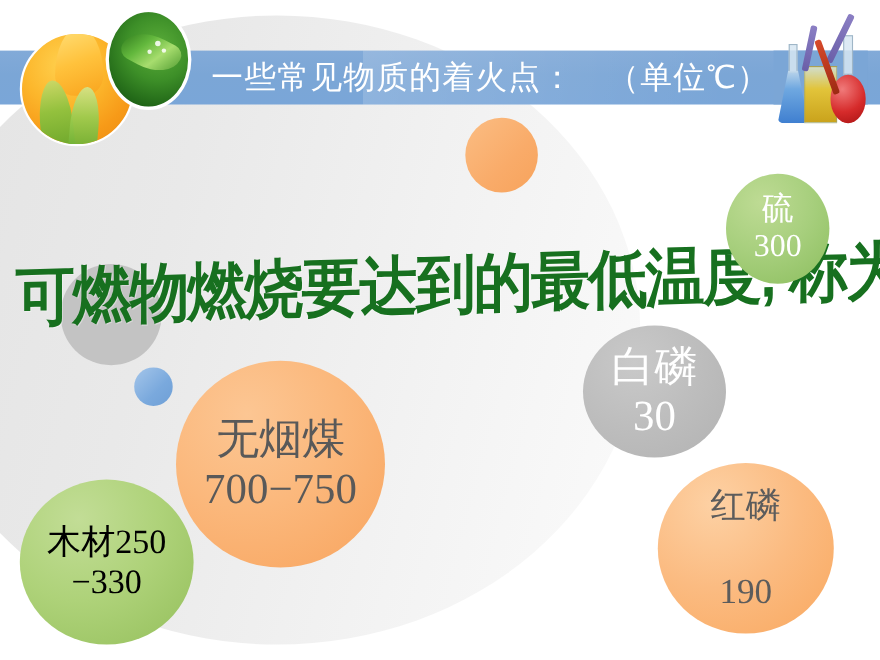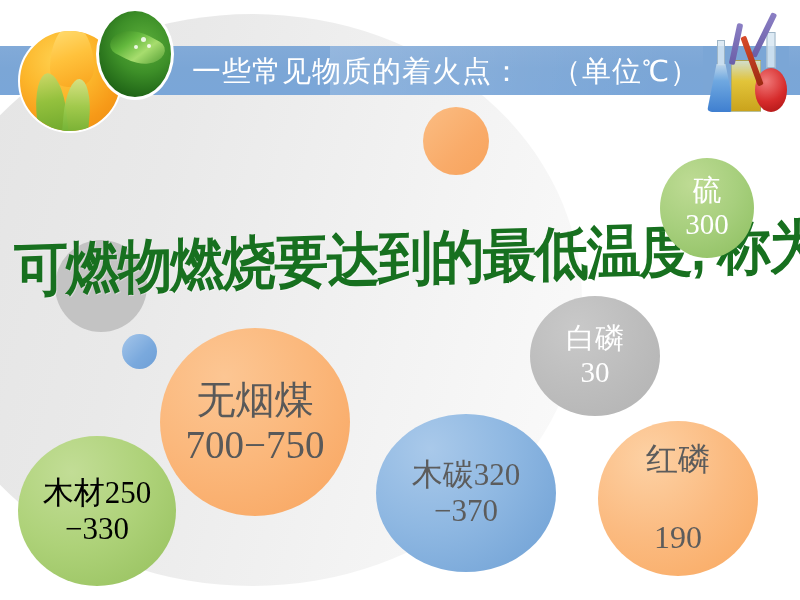--- a/index.html
+++ b/index.html
@@ -237,21 +237,21 @@
   .bub-sulfur {
     left: 660px; top: 158px; width: 94px; height: 100px;
     background: radial-gradient(circle at 34% 26%, #bedb94 0%, #a7cf7d 48%, #8cbe5e 100%);
     color: #ffffff;
     font-size: 29px;
   }
   .bub-whitep {
     left: 530px; top: 296px; width: 130px; height: 120px;
     background: radial-gradient(circle at 36% 28%, #c9c9c9 0%, #bdbdbd 50%, #b2b2b2 100%);
     color: #ffffff;
-    font-size: 29px;
+    font-size: 39px;
     text-align: center;
   }
   .bub-coal {
     left: 160px; top: 328px; width: 190px; height: 188px;
     background: radial-gradient(circle at 34% 26%, #fcc693 0%, #fbb87c 45%, #f8a45e 100%);
     color: #595959;
     font-size: 39px;
   }
   .bub-charcoal {
     left: 376px; top: 414px; width: 180px; height: 158px;
@@ -332,24 +332,20 @@
   <div class="bubble bub-whitep">
     <span class="b-name">白磷</span>
     <span class="b-val">30</span>
   </div>
 
   <div class="bubble bub-coal">
     <span class="b-name">无烟煤</span>
     <span class="b-val">700−750</span>
   </div>
 
-  <div class="bubble bub-charcoal">
-    <span class="b-name">木碳320</span>
-    <span class="b-val">−370</span>
-  </div>
 
   <div class="bubble bub-redp">
     <span class="b-name">红磷</span>
     <span class="b-val">190</span>
   </div>
 
   <div class="bubble bub-wood">
     <span class="b-name">木材250</span>
     <span class="b-val">−330</span>
   </div>

